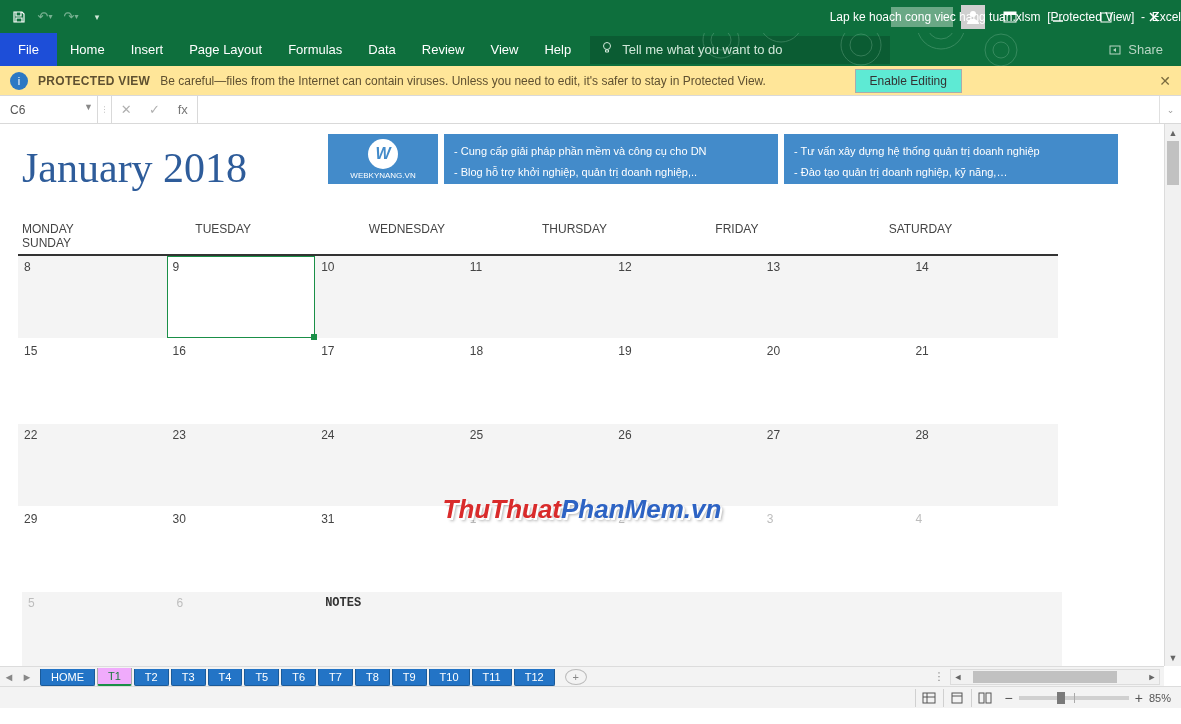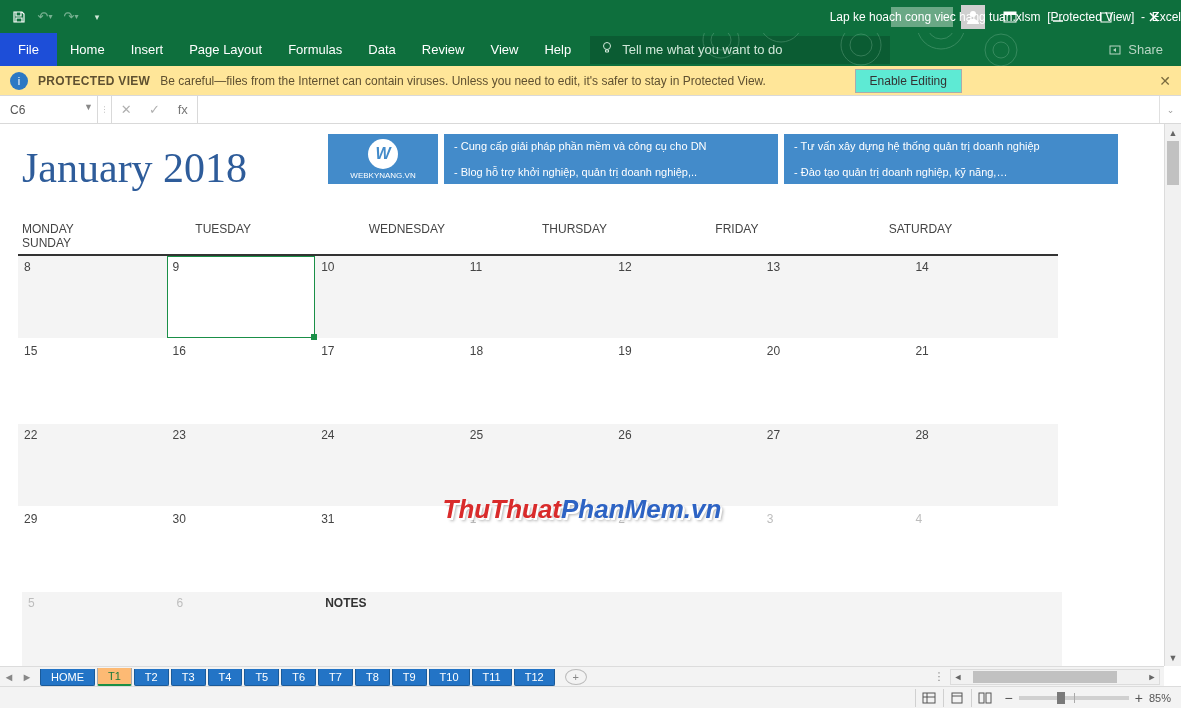--- a/index.html
+++ b/index.html
@@ -50,51 +50,51 @@
   .sheet-scroll-v { position:absolute; right:0; top:0; bottom:20px; width:17px; background:#f1f1f1; border-left:1px solid #dcdcdc; }
   .sv-up, .sv-down { height:17px; display:flex; align-items:center; justify-content:center; font-size:9px; color:#666; }
   .sv-track { position:absolute; top:17px; bottom:17px; left:0; right:0; }
   .sv-thumb { position:absolute; top:0; left:2px; right:2px; height:44px; background:#c1c1c1; }
 
   .sheet-content { position:absolute; top:0; left:0; right:17px; bottom:20px; padding: 10px 14px 0 14px; overflow:hidden; }
 
   .promo { position:absolute; top:10px; left:328px; right:46px; height:50px; display:flex; gap:6px; }
   .promo-logo { background:#438bca; width:110px; display:flex; flex-direction:column; align-items:center; justify-content:center; color:#fff; font-size:8px; }
   .promo-logo .circ { width:30px; height:30px; border-radius:50%; background:#fff; color:#438bca; display:flex; align-items:center; justify-content:center; font-style:italic; font-weight:bold; font-size:16px; margin-bottom:2px;}
-  .promo-box { background:#438bca; flex:1; color:#fff; font-size:11px; padding:6px 10px; display:flex; flex-direction:column; justify-content:space-between; gap:9px; }
+  .promo-box { background:#438bca; flex:1; color:#fff; font-size:11px; padding:6px 10px; display:flex; flex-direction:column; justify-content:flex-end; gap:9px; }
   .promo-box div { white-space:nowrap; overflow:hidden; text-overflow:ellipsis;}
 
   .cal-title { font-family: Georgia, 'Times New Roman', serif; font-size:42px; color:#2e5c9a; padding: 10px 0 24px 8px; }
 
   .cal { margin-top: 6px; }
   .cal-head { display:grid; grid-template-columns: repeat(6, 1fr); font-size:12px; color:#444; font-family:Georgia,serif; border-bottom:2px solid #333; padding-bottom:4px; width:1040px; margin-left:4px;}
   .cal-head div { padding-left:4px; }
   .cal-body { width:1040px; margin-left:4px; }
   .cal-row { display:grid; grid-template-columns: repeat(7, 1fr); border-bottom:2px solid #fff; background:#f4f4f4; height:84px; }
   .cal-row:nth-child(even){ background:#fff; }
   .cal-row .cell { padding:4px 6px; font-size:12px; color:#444; position:relative; }
   .cal-row .cell.muted { color:#bdbdbd; }
   .cell.sel { outline:1px solid #1a8f47; outline-offset:-1px; background:#fff; }
   .cell.sel::after { content:''; position:absolute; right:-2px; bottom:-2px; width:6px; height:6px; background:#1a8f47; }
 
   .notes-row { display:grid; grid-template-columns: 1fr 1fr 5fr; width:1040px; margin-left:4px; background:#f4f4f4; height:78px; }
   .notes-row .cell { padding:4px 6px; font-size:12px; color:#bdbdbd; }
-  .notes-title { font-family:Liberation Sans, sans-serif; font-weight:bold; color:#333 !important; font-size:13px; }
+  .notes-title { font-family:Liberation Mono, monospace; font-weight:bold; color:#333 !important; font-size:13px; }
 
   .watermark { position:absolute; top:370px; left:50%; transform:translateX(-50%); font-size:26px; font-weight:800; font-style:italic; text-shadow: 2px 2px 0 #fff, 3px 3px 3px rgba(0,0,0,.3); white-space:nowrap; pointer-events:none; }
   .watermark .p1 { color:#d92b2b; }
   .watermark .p2 { color:#2d63c4; }
 
   
   .tabs-strip { position:absolute; bottom:0; left:0; right:17px; height:20px; background:#f3f3f3; border-top:1px solid #dcdcdc; display:flex; align-items:center; font-size:11px; }
   .tab-nav { width:18px; text-align:center; color:#888; }
   .sheet-tabs { display:flex; gap:2px; margin-left:4px; align-items:flex-end; }
   .st { padding:2px 10px; background:#2374c6; color:#fff; border-radius:0 0 2px 2px; border:1px solid #1a5a99; border-top:none; }
   .st.home { background:#2374c6; }
-  .st.active { background:#fdba74; color:#1a7a3c; border:1px solid #aaa; border-top:none; border-bottom:2px solid #1a8f47; }
+  .st.active { background:#f0abfc; color:#1a7a3c; border:1px solid #aaa; border-top:none; border-bottom:2px solid #1a8f47; }
   .tab-add { width:22px; height:16px; border:1px solid #bbb; border-radius:50%; margin-left:10px; display:flex; align-items:center; justify-content:center; color:#888; font-size:11px; }
   .tab-opts { margin-left:auto; width:22px; text-align:center; color:#888; }
   .hscroll { width:210px; height:16px; background:#f1f1f1; border:1px solid #dcdcdc; display:flex; align-items:center; margin-right:4px; }
   .hscroll .hbtn { width:14px; text-align:center; font-size:9px; color:#666; }
   .hscroll .htrack { flex:1; position:relative; height:100%; }
   .hscroll .hthumb { position:absolute; left:8px; right:28px; top:1px; bottom:1px; background:#c1c1c1; }
 
   
   .status { height:22px; background:#f3f3f3; border-top:1px solid #dcdcdc; display:flex; align-items:center; font-size:11px; color:#555; }
   .view-btns { margin-left:auto; display:flex; }

